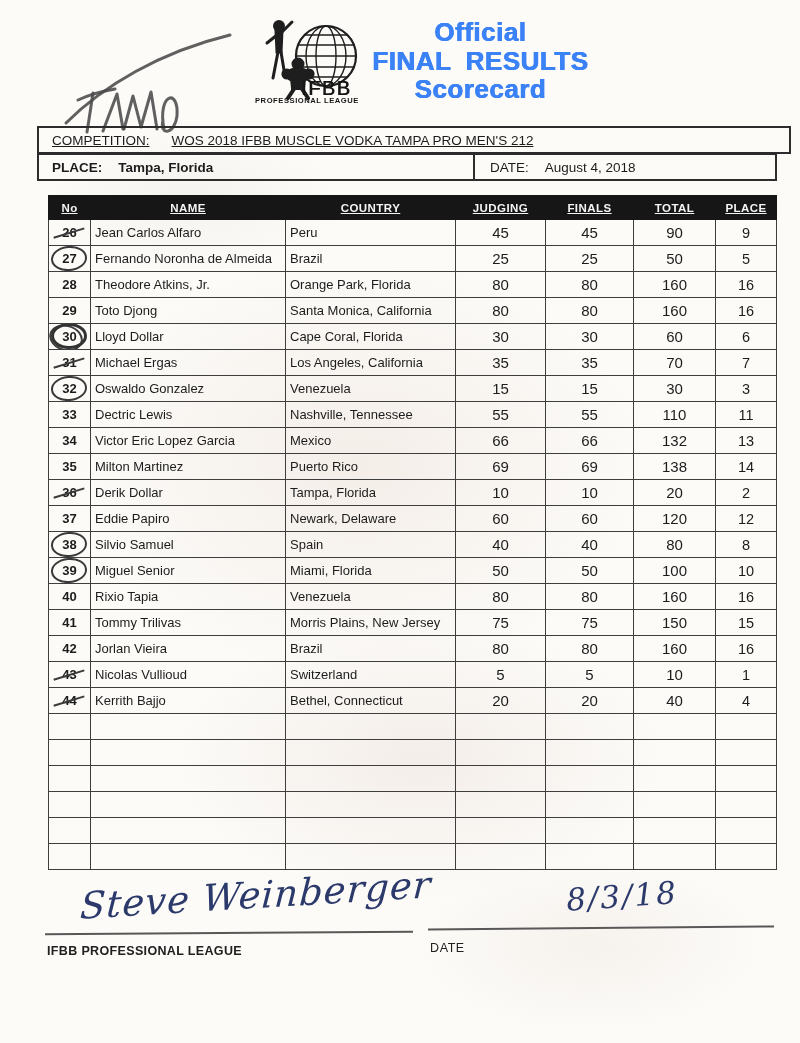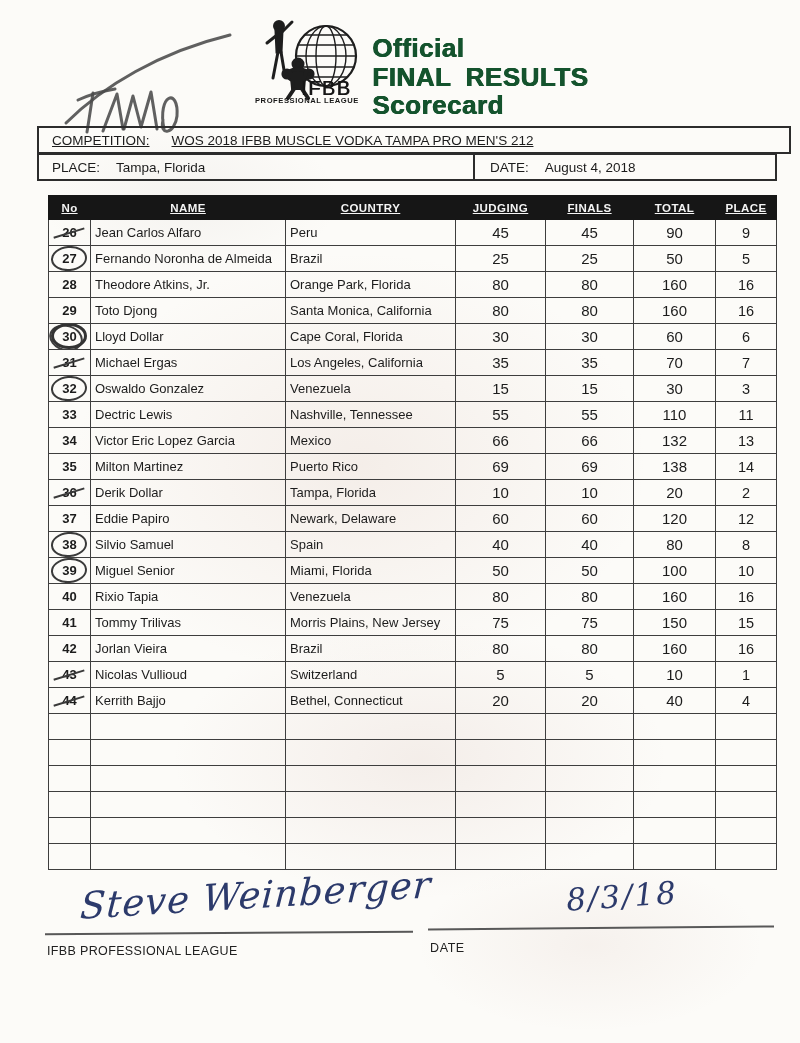--- a/index.html
+++ b/index.html
@@ -22,28 +22,28 @@
 
   
   .logo-svg{position:absolute;left:256px;top:16px;width:114px;height:84px;}
   .logo-svg .ln{fill:none;stroke:#1e1e1e;stroke-width:1.4;}
   .logo-svg .outline{fill:none;stroke:#1e1e1e;stroke-width:2.2;}
   .logo-svg .fig{fill:#1e1e1e;stroke:#1e1e1e;}
   .logo-ifbb{position:absolute;left:301px;top:77px;font-size:20px;font-weight:normal;letter-spacing:1.5px;color:#171717;text-shadow:.6px 0 0 currentColor;}
   .logo-league{position:absolute;left:255px;top:96px;font-size:7.6px;font-weight:bold;letter-spacing:.55px;color:#171717;}
 
   
-  .title{position:absolute;left:372px;top:34px;font-weight:bold;color:#14532d;}
+  .title{position:absolute;left:372px;top:18px;font-weight:bold;color:#3b82f6;text-align:center;}
   .title div{font-size:26px;line-height:28.5px;letter-spacing:.5px;text-shadow:.8px 0 0 currentColor, .4px .4px 0 currentColor;}
   .title .l2{word-spacing:7px;}
 
   
   .comp-box{position:absolute;left:37px;top:126px;width:754px;height:28px;border:2px solid #2c2c2c;box-sizing:border-box;display:flex;align-items:center;padding-left:13px;font-size:13.5px;text-decoration:underline;}
   .pd-box{position:absolute;left:37px;top:153px;width:740px;height:28px;border:2px solid #2c2c2c;box-sizing:border-box;display:flex;align-items:stretch;}
-  .place-cell{flex:0 0 421px;display:flex;align-items:center;padding-left:13px;font-size:13.5px;}
+  .place-cell{flex:0 0 421px;display:flex;align-items:center;padding-left:13px;font-size:13.5px;font-weight:bold;}
   .date-cell{flex:1;border-left:2px solid #2c2c2c;display:flex;align-items:center;padding-left:15px;font-size:13.5px;}
   .meta-label{margin-right:16px;}
   .comp-box .meta-label{margin-right:22px;}
 
   
   table.results{position:absolute;left:48px;top:195px;width:728px;border-collapse:collapse;table-layout:fixed;}
   table.results th{
     background:var(--table-header-bg,#161616);color:#f4f4f4;
     font-size:11.5px;font-weight:bold;letter-spacing:.45px;
     height:23px;border:1px solid #161616;padding:0;text-decoration:underline;
@@ -68,21 +68,21 @@
     transform:rotate(-3.5deg) skewX(-7deg);letter-spacing:1px;white-space:nowrap;
   }
   .date-text{
     position:absolute;left:566px;top:878px;
     font-family:"DejaVu Serif",serif;font-style:italic;
     font-size:31px;color:var(--signature-ink,#2c3a6b);
     transform:rotate(-4deg);letter-spacing:2px;white-space:nowrap;
   }
   .sig-line{position:absolute;left:45px;top:932px;width:368px;height:2px;background:#585858;transform:rotate(-.4deg);}
   .date-line{position:absolute;left:428px;top:927px;width:346px;height:2px;background:#585858;transform:rotate(-.5deg);}
-  .sig-label{position:absolute;left:47px;top:944px;font-size:12.5px;letter-spacing:.35px;color:#202020;}
+  .sig-label{position:absolute;left:47px;top:944px;font-size:12.5px;letter-spacing:.35px;color:#202020;font-weight:bold;}
   .date-label{position:absolute;left:430px;top:941px;font-size:12.5px;letter-spacing:.6px;color:#202020;}
 </style>
 </head>
 <body>
 
 <div class="page">
 
   <div class="stain s1"></div>
   <div class="stain s2"></div>
   <div class="stain s3"></div>

